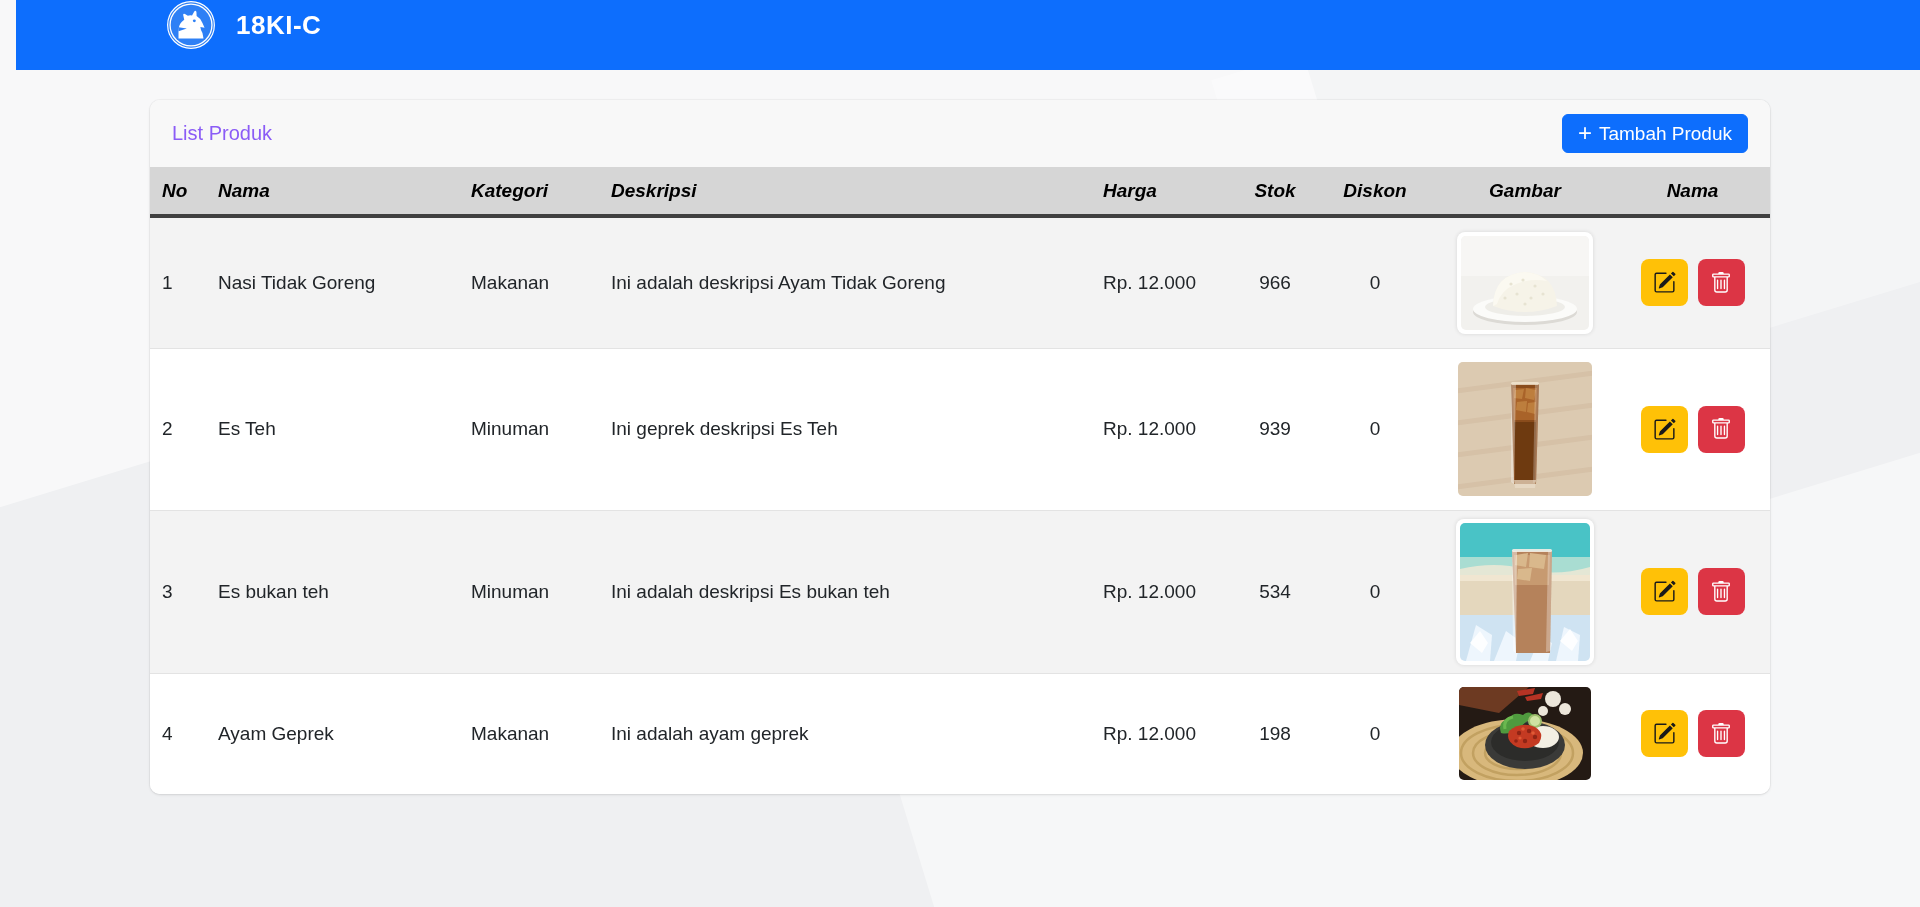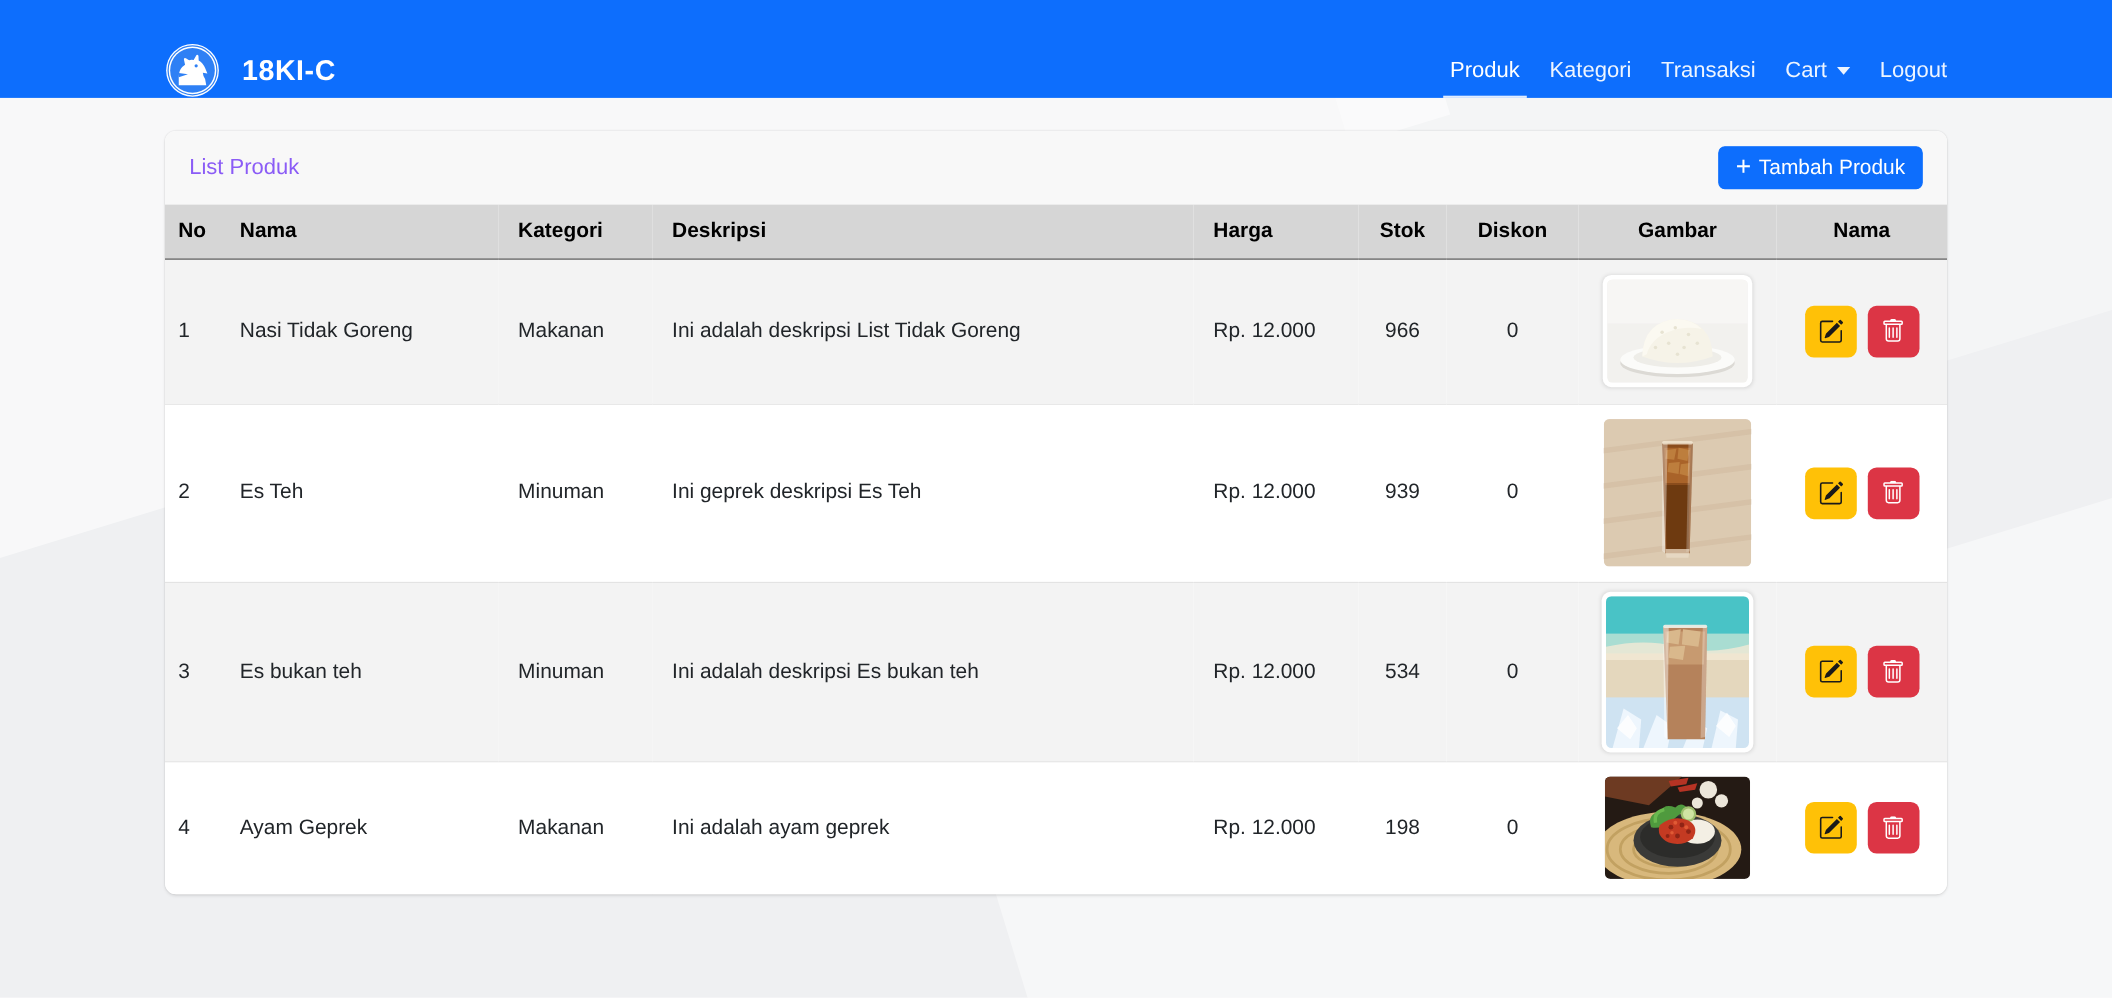--- a/index.html
+++ b/index.html
@@ -12,22 +12,22 @@
   }
   
   .bg-shape { position: absolute; background: rgba(255,255,255,0.55); z-index: 0; }
   .bg-shape.s1 { width: 1500px; height: 760px; top: -420px; left: -260px; transform: rotate(-17deg); }
   .bg-shape.s2 { width: 1700px; height: 860px; top: 500px; left: 980px; transform: rotate(-17deg); background: rgba(255,255,255,0.45); }
   .bg-shape.s3 { width: 900px; height: 400px; top: -60px; left: 1250px; transform: rotate(-17deg); background: rgba(255,255,255,0.35); }
 
   
   .navbar {
     position: relative; z-index: 5;
-    height: 89px; background: #0d6efd;
-    display: flex; align-items: flex-end;
+    height: 70px; background: #0d6efd;
+    display: flex; align-items: flex-start; margin-left: 16px;
   }
   .nav-container {
     width: 1620px; margin: 0 150px;
     display: flex; align-items: center; justify-content: space-between;
   }
   .brand { display: flex; align-items: center; gap: 20px; cursor: pointer; }
   .brand-logo { width: 50px; height: 50px; display: block; }
   .brand-text { color: #fff; font-size: 26px; font-weight: bold; letter-spacing: 0.5px; }
   .nav-links { display: flex; align-items: center; gap: 27px; }
   .nav-link {
@@ -72,21 +72,22 @@
   
   table { width: 1620px; border-collapse: collapse; table-layout: fixed; }
   col.c-no { width: 50px; } col.c-nama { width: 253px; } col.c-kat { width: 140px; }
   col.c-desk { width: 492px; } col.c-harga { width: 150px; } col.c-stok { width: 80px; }
   col.c-diskon { width: 120px; } col.c-gambar { width: 180px; } col.c-aksi { width: 155px; }
 
   thead th {
     background: #d6d6d6; height: 49px;
     font-size: 19px; font-weight: bold; color: #000;
     text-align: left; padding: 0 0 0 18px;
-    border-bottom: 1px solid #404040;
+    border-bottom: 4px solid #404040;
+    font-style: italic;
   }
   th.no, td.no { padding-left: 12px; }
   th.center, td.center { text-align: center; padding: 0; }
   tbody td {
     font-size: 19px; color: #212529;
     padding: 0 0 0 18px; vertical-align: middle;
     border-top: 1px solid #e3e3e3;
   }
   tbody tr:nth-child(odd) { background: #f3f3f3; }
   tbody tr:nth-child(even) { background: #ffffff; }
@@ -116,38 +117,20 @@
     <div class="brand">
       <svg class="brand-logo" viewBox="0 0 48 48">
         <circle cx="24" cy="24" r="23" fill="#ffffff"></circle>
         <circle cx="24" cy="24" r="19.5" fill="#2e80f5"></circle>
         <circle cx="24" cy="24" r="21.3" fill="none" stroke="#2e80f5" stroke-width="1.1"></circle>
         <path fill="#ffffff" d="M12,37 L12,30 Q12,24 15,21 L17.5,19 L16.5,14.5 Q16.4,12.6 18.2,13.4 L21,15.2 Q23,14.2 25,15 L27,11.4 Q28,9.4 29.2,11.2 L29.4,15.4 Q33,17.4 35,22 L37,26.6 L33,26 Q33.2,29 35,31.6 L36,37 Z"></path>
         <path fill="#2e80f5" d="M12,30 L20,27.4 L12,26.2 Z"></path>
         <circle cx="27.2" cy="20" r="1.4" fill="#2e80f5"></circle>
       </svg>
       <span class="brand-text">18KI-C</span>
-    </div>
-    <div class="nav-links">
-      <a class="nav-link active">
-          <span>Produk</span>
-        </a>
-      <a class="nav-link">
-          <span>Kategori</span>
-        </a>
-      <a class="nav-link">
-          <span>Transaksi</span>
-        </a>
-      <a class="nav-link">
-        <span>Cart</span>
-        <span class="caret-down"></span>
-      </a>
-      <a class="nav-link">
-          <span>Logout</span>
-        </a>
     </div>
   </div>
 </nav>
 
 <main>
   <div class="card">
     <div class="card-header">
       <span class="card-title">List Produk</span>
       <button class="btn-primary">
         <span class="plus">+</span>
@@ -179,21 +162,21 @@
           <th class="center">Gambar</th>
           <th class="center">Nama</th>
         </tr>
       </thead>
       <tbody>
 
         <tr class="r1">
           <td class="no">1</td>
           <td>Nasi Tidak Goreng</td>
           <td>Makanan</td>
-          <td>Ini adalah deskripsi List Tidak Goreng</td>
+          <td>Ini adalah deskripsi Ayam Tidak Goreng</td>
           <td>Rp. 12.000</td>
           <td class="center">966</td>
           <td class="center">0</td>
           <td class="center">
             <span class="img-wrap img-frame">
               <svg class="product-img" width="128" height="94" viewBox="0 0 128 94">
                 <rect width="128" height="94" fill="#f2f1ee"></rect>
                 <rect width="128" height="40" fill="#f7f6f4"></rect>
                 <ellipse cx="64" cy="76" rx="52" ry="13" fill="#dcdad5"></ellipse>
                 <ellipse cx="64" cy="73" rx="52" ry="13" fill="#fbfbf9"></ellipse>

